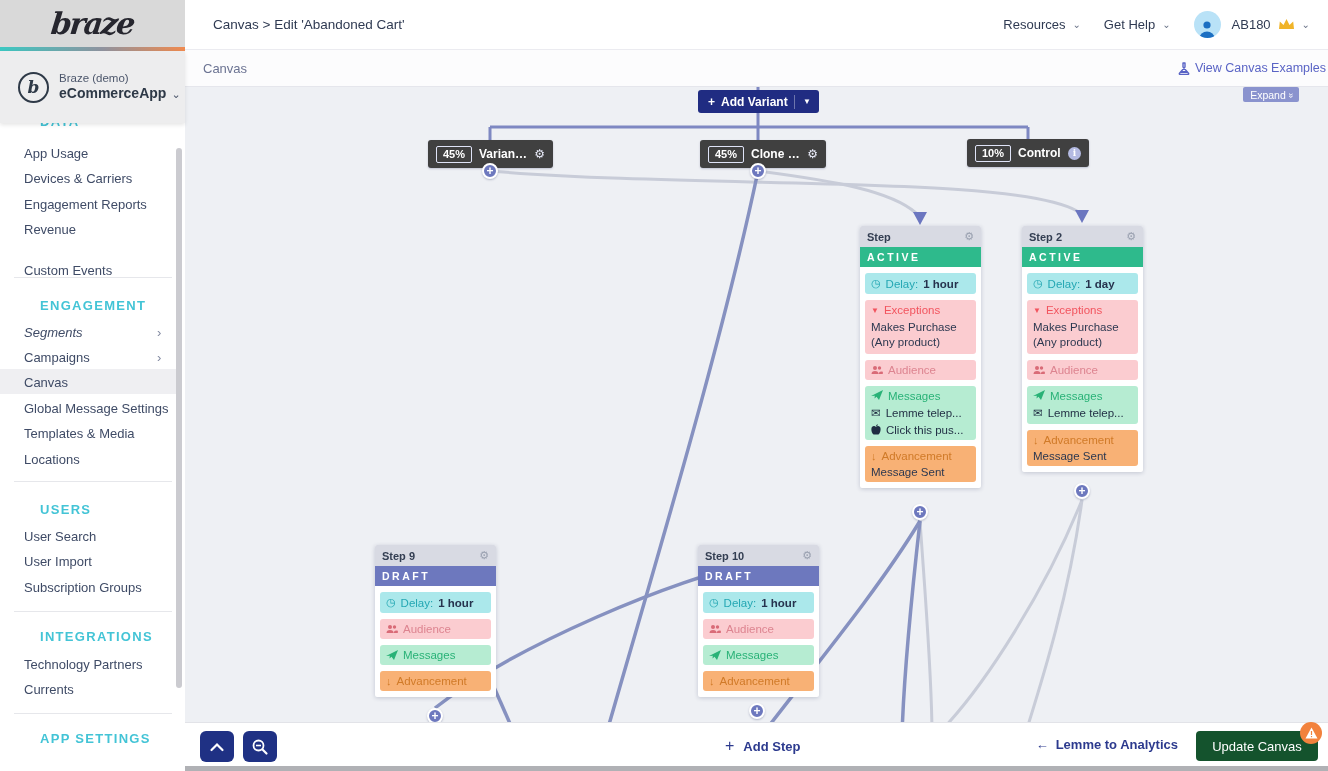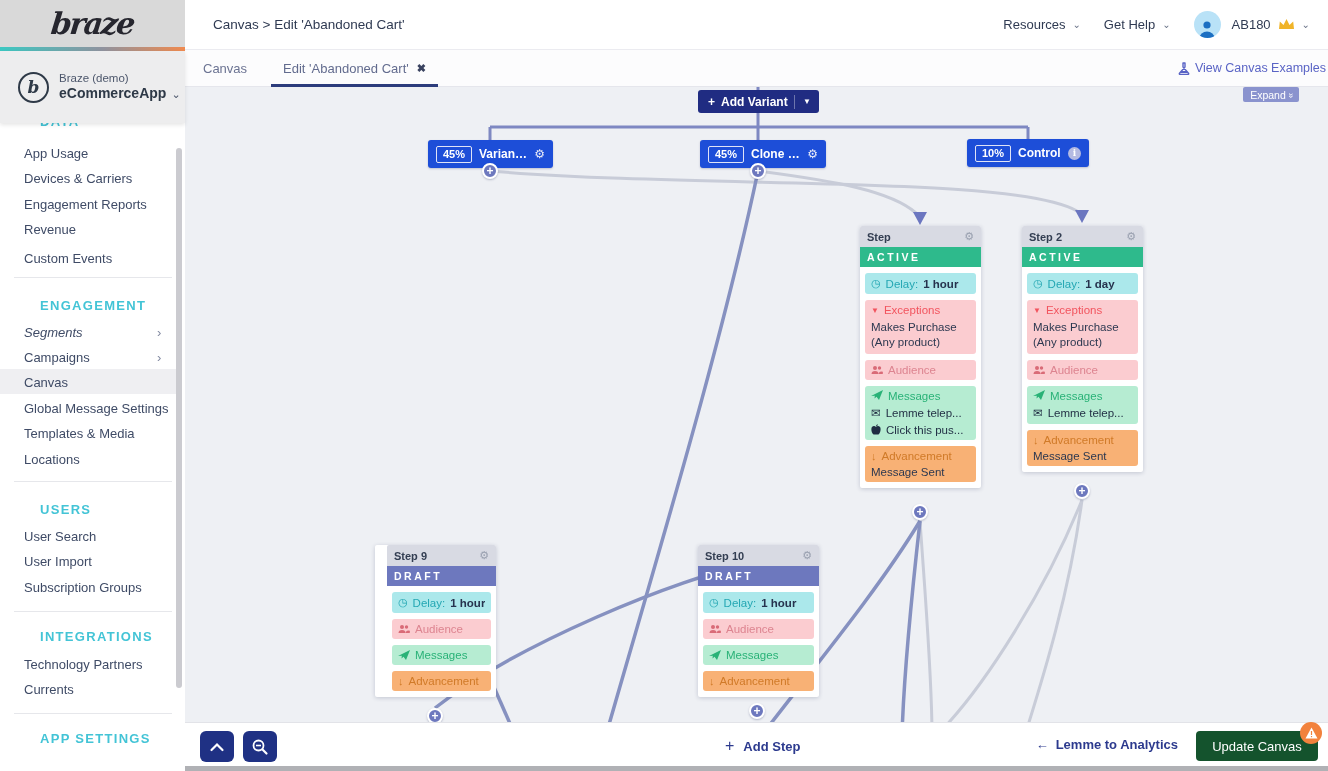--- a/index.html
+++ b/index.html
@@ -64,21 +64,21 @@
     justify-content:center;gap:3px;cursor:pointer;z-index:6;}
   .dbl-chev{display:inline-block;transform:rotate(90deg);font-size:9px;letter-spacing:-2px;line-height:1;}
 
   #add-variant-btn{position:absolute;left:513px;top:3px;width:121px;height:23px;background:#202c82;
     border-radius:3px;color:#fff;display:flex;align-items:center;font-size:12px;z-index:5;cursor:pointer;}
   #add-variant-btn .plus-g{font-weight:bold;margin:0 6px 0 10px;}
   #add-variant-btn .lbl{font-weight:bold;flex:1;}
   #add-variant-btn .sep{width:1px;height:14px;background:rgba(255,255,255,.35);}
   #add-variant-btn .caret{font-size:8px;padding:0 8px;}
 
-  .variant-box{position:absolute;height:28px;background:#1d4ed8;border-radius:3px;display:flex;
+  .variant-box{position:absolute;height:28px;background:#404040;border-radius:3px;display:flex;
     align-items:center;padding:0 8px;gap:7px;z-index:5;cursor:pointer;box-shadow:0 1px 2px rgba(50,60,110,.25);}
   .pct-chip{border:1px solid #dfe3f7;border-radius:2px;color:#fff;font-size:11px;font-weight:bold;
     padding:2px 6px;line-height:1;}
   .variant-label{color:#fff;font-size:12px;font-weight:bold;white-space:nowrap;overflow:hidden;
     text-overflow:ellipsis;flex:1;}
   .variant-gear{color:#e8eaf8;font-size:12px;}
   .info-dot{width:13px;height:13px;border-radius:50%;background:#b4bae2;color:#fff;font-size:9px;
     font-weight:bold;display:flex;align-items:center;justify-content:center;font-family:"DejaVu Serif",serif;}
 
   .plus-node{position:absolute;width:16px;height:16px;border-radius:50%;background:#6d78be;
@@ -141,21 +141,21 @@
 <body>
 
 <div id="sidebar">
   <div id="nav">
     <div id="nav-active"></div>
     <div class="nav-heading" style="top:-9px;">DATA</div>
     <div class="nav-item" style="top:23px;">App Usage</div>
     <div class="nav-item" style="top:48px;">Devices &amp; Carriers</div>
     <div class="nav-item" style="top:74px;">Engagement Reports</div>
     <div class="nav-item" style="top:99px;">Revenue</div>
-    <div class="nav-item" style="top:128px;text-align:center;">Custom Events</div>
+    <div class="nav-item" style="top:140px;text-align:center;">Custom Events</div>
     <div class="nav-divider" style="top:154px;"></div>
     <div class="nav-heading" style="top:175px;">ENGAGEMENT</div>
     <div class="nav-item" style="top:202px;font-style:italic;">Segments</div>
     <div class="nav-chev" style="top:202px;">›</div>
     <div class="nav-item" style="top:227px;">Campaigns</div>
     <div class="nav-chev" style="top:227px;">›</div>
     <div class="nav-item" style="top:252px;">Canvas</div>
     <div class="nav-item" style="top:278px;">Global Message Settings</div>
     <div class="nav-item" style="top:303px;">Templates &amp; Media</div>
     <div class="nav-item" style="top:329px;">Locations</div>
@@ -201,25 +201,20 @@
     <span id="account-name">AB180</span>
     <svg width="17" height="13" viewBox="0 0 17 13">
       <path d="M1 11 L1.8 3.5 L5.5 7 L8.5 1 L11.5 7 L15.2 3.5 L16 11 z" fill="#f0b429"></path>
     </svg>
     <span class="hdr-caret" style="margin-right:0;">⌄</span>
   </div>
 </div>
 
 <div id="tabbar">
   <div class="tab">Canvas</div>
-  <div class="tab" id="tab-edit">
-    <span>Edit 'Abandoned Cart'</span>
-    <span class="tab-close">✖</span>
-    <span class="underline"></span>
-  </div>
   <div id="view-examples">
     <svg width="12" height="13" viewBox="0 0 12 13">
       <path d="M4.5 1 h3 M5 1 v4 L10.5 11.2 a0.8 0.8 0 0 1 -0.7 1.3 H2.2 a0.8 0.8 0 0 1 -0.7 -1.3 L7 5 V1" stroke="#5a64c5" stroke-width="1.4" fill="none"></path>
       <path d="M3.2 9 h5.6 l1 2 H2.2z" fill="#5a64c5"></path>
     </svg>
     <span>View Canvas Examples</span>
   </div>
 </div>
 
 <div id="canvas">
@@ -388,21 +383,21 @@
       <div class="row row-orange">
           <div class="row-line">
             <span class="icon-dn">↓</span>
             <span class="lab-adv">Advancement</span>
           </div>
           <div class="adv-text">Message Sent</div>
         </div>
     </div>
   </div>
 
-  <div class="step-card" style="left:190px;top:458px;padding-left:12px;">
+  <div class="step-card" style="left:190px;top:458px;">
     <div class="step-header">
         <span class="step-title">Step 9</span>
         <span class="step-gear">⚙</span>
       </div>
     <div class="step-band band-draft">DRAFT</div>
     <div class="step-body">
       <div class="row row-delay">
           <div class="row-line">
             <span class="icon-clock">◷</span>
             <span class="lab">Delay:</span>

